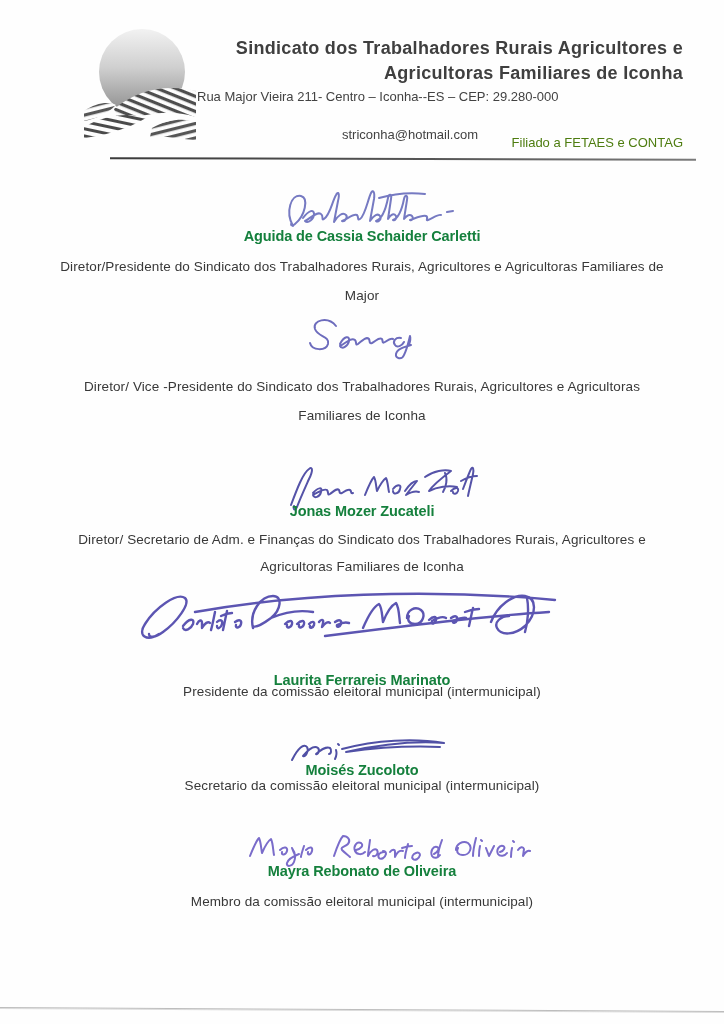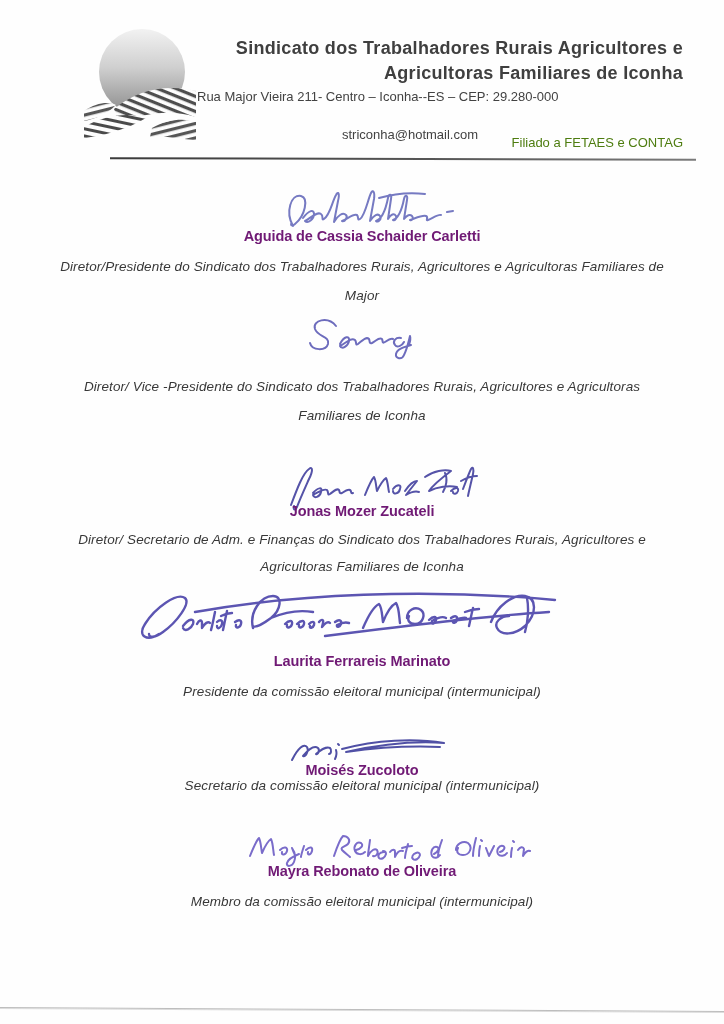--- a/index.html
+++ b/index.html
@@ -17,22 +17,22 @@
   .org-address{left:197px;top:89px;width:480px;font-size:13px;color:#424242;}
   .org-email{left:195px;top:107px;width:430px;text-align:center;font-size:13px;color:#424242;margin-top:20px;}
   .org-affiliation{left:195px;top:124px;width:488px;text-align:right;font-size:13px;color:#4d7c0f;margin-top:11px;}
   .header-rule{
     left:110px;top:158px;width:586px;height:2px;
     background:linear-gradient(to right,#3b3b3b 0%,#565656 55%,#7a7a7a 100%);
     transform:rotate(0.15deg);
   }
   
   .center-line{left:30px;width:664px;text-align:center;}
-  .sig-name{font-size:14.5px;font-weight:bold;color:#701a75;letter-spacing:-.1px;}
-  .sig-role{font-size:13.5px;color:#383838;letter-spacing:.1px;font-style:italic;}
+  .sig-name{font-size:14.5px;font-weight:bold;color:#15803d;letter-spacing:-.1px;}
+  .sig-role{font-size:13.5px;color:#383838;letter-spacing:.1px;}
   .sig-img{overflow:visible;}
   .bottom-scan-line{
     left:-4px;top:1009px;width:732px;height:1px;background:#bdbdbd;
     transform:rotate(0.3deg);box-shadow:0 1px 0 rgba(170,170,170,.4);
   }
 </style>
 </head>
 <body>
 
 <div class="page">
@@ -116,21 +116,21 @@
       <path d="M34 56 C22 64 12 58 20 46 C30 30 52 14 60 20 C66 25 52 44 38 54 C30 60 24 60 24 56"></path>
       <path d="M58 48 C64 40 70 40 68 46 C66 51 60 54 58 50 M72 46 C74 42 77 41 77 45 L77 50 C80 45 83 43 85 45 M90 34 C88 44 87 49 86 52 M92 44 C95 41 98 42 97 46 C96 50 92 52 92 48 M102 33 C100 42 99 48 98 52 M96 38 C100 36 104 35 107 35 M110 44 C114 41 117 42 116 46 C115 50 110 51 111 47"></path>
       <path d="M128 50 C124 34 136 18 148 18 C158 18 156 32 146 40 C138 46 130 50 128 48 M146 40 C160 34 176 32 188 34"></path>
       <path d="M160 46 C164 42 168 42 167 46 C166 50 161 51 162 47 M172 46 C176 42 180 42 179 46 C178 50 173 51 174 47 M184 46 C187 43 190 43 189 47 C188 50 184 51 185 48 M194 44 C196 41 199 41 198 45 L197 49 C200 45 203 43 205 45 M210 44 C214 41 217 42 216 46 C215 49 211 50 212 47 C216 45 221 44 224 45"></path>
       <path d="M238 50 C244 36 250 28 254 26 C257 29 257 38 258 44 C262 34 267 27 271 25 C274 29 274 38 275 45 M282 40 C282 32 290 28 296 32 C301 36 298 46 290 46 C284 46 282 42 284 38 M304 42 C308 38 312 38 311 42 C310 46 306 47 307 43 C312 40 318 38 321 40 M326 40 C330 37 333 38 332 42 C331 45 327 46 328 43 C333 41 338 39 341 40 M348 30 C346 38 345 44 344 48 M340 34 C345 32 350 31 354 31"></path>
       <path d="M366 44 C372 28 388 16 400 18 C412 20 412 36 400 48 C390 57 376 58 372 50 C369 44 376 38 384 38 M402 20 C404 30 403 44 400 54"></path>
       <path d="M70 34 C170 16 300 10 430 22"></path>
       <path d="M200 58 C280 48 360 38 424 34"></path>
     </g>
   </svg>
-  <div class="abs center-line sig-name" style="top:653px">Laurita Ferrareis Marinato</div>
+  <div class="abs center-line sig-name" style="top:672px">Laurita Ferrareis Marinato</div>
   <div class="abs center-line sig-role" style="top:684px">Presidente da comissão eleitoral municipal (intermunicipal)</div>
 
   <svg class="abs sig-img" style="left:286px;top:732px" width="165" height="38" viewBox="0 0 165 38">
     <g fill="none" stroke-width="2" stroke-linecap="round" stroke-linejoin="round" stroke="#5050a5">
       <path d="M6 28 C12 16 18 11 21 15 C23 18 20 25 17 24 C22 18 28 13 32 16 C34 18 32 23 30 22 C35 18 40 14 44 16 C46 18 45 22 43 22"></path>
       <path d="M50 18 C51 21 50 25 49 27 M52 12 L53 13"></path>
       <path d="M56 17 C90 8 128 6 158 11 C130 9 96 12 60 20 C95 15 130 14 154 15"></path>
     </g>
   </svg>
   <div class="abs center-line sig-name" style="top:762px">Moisés Zucoloto</div>

